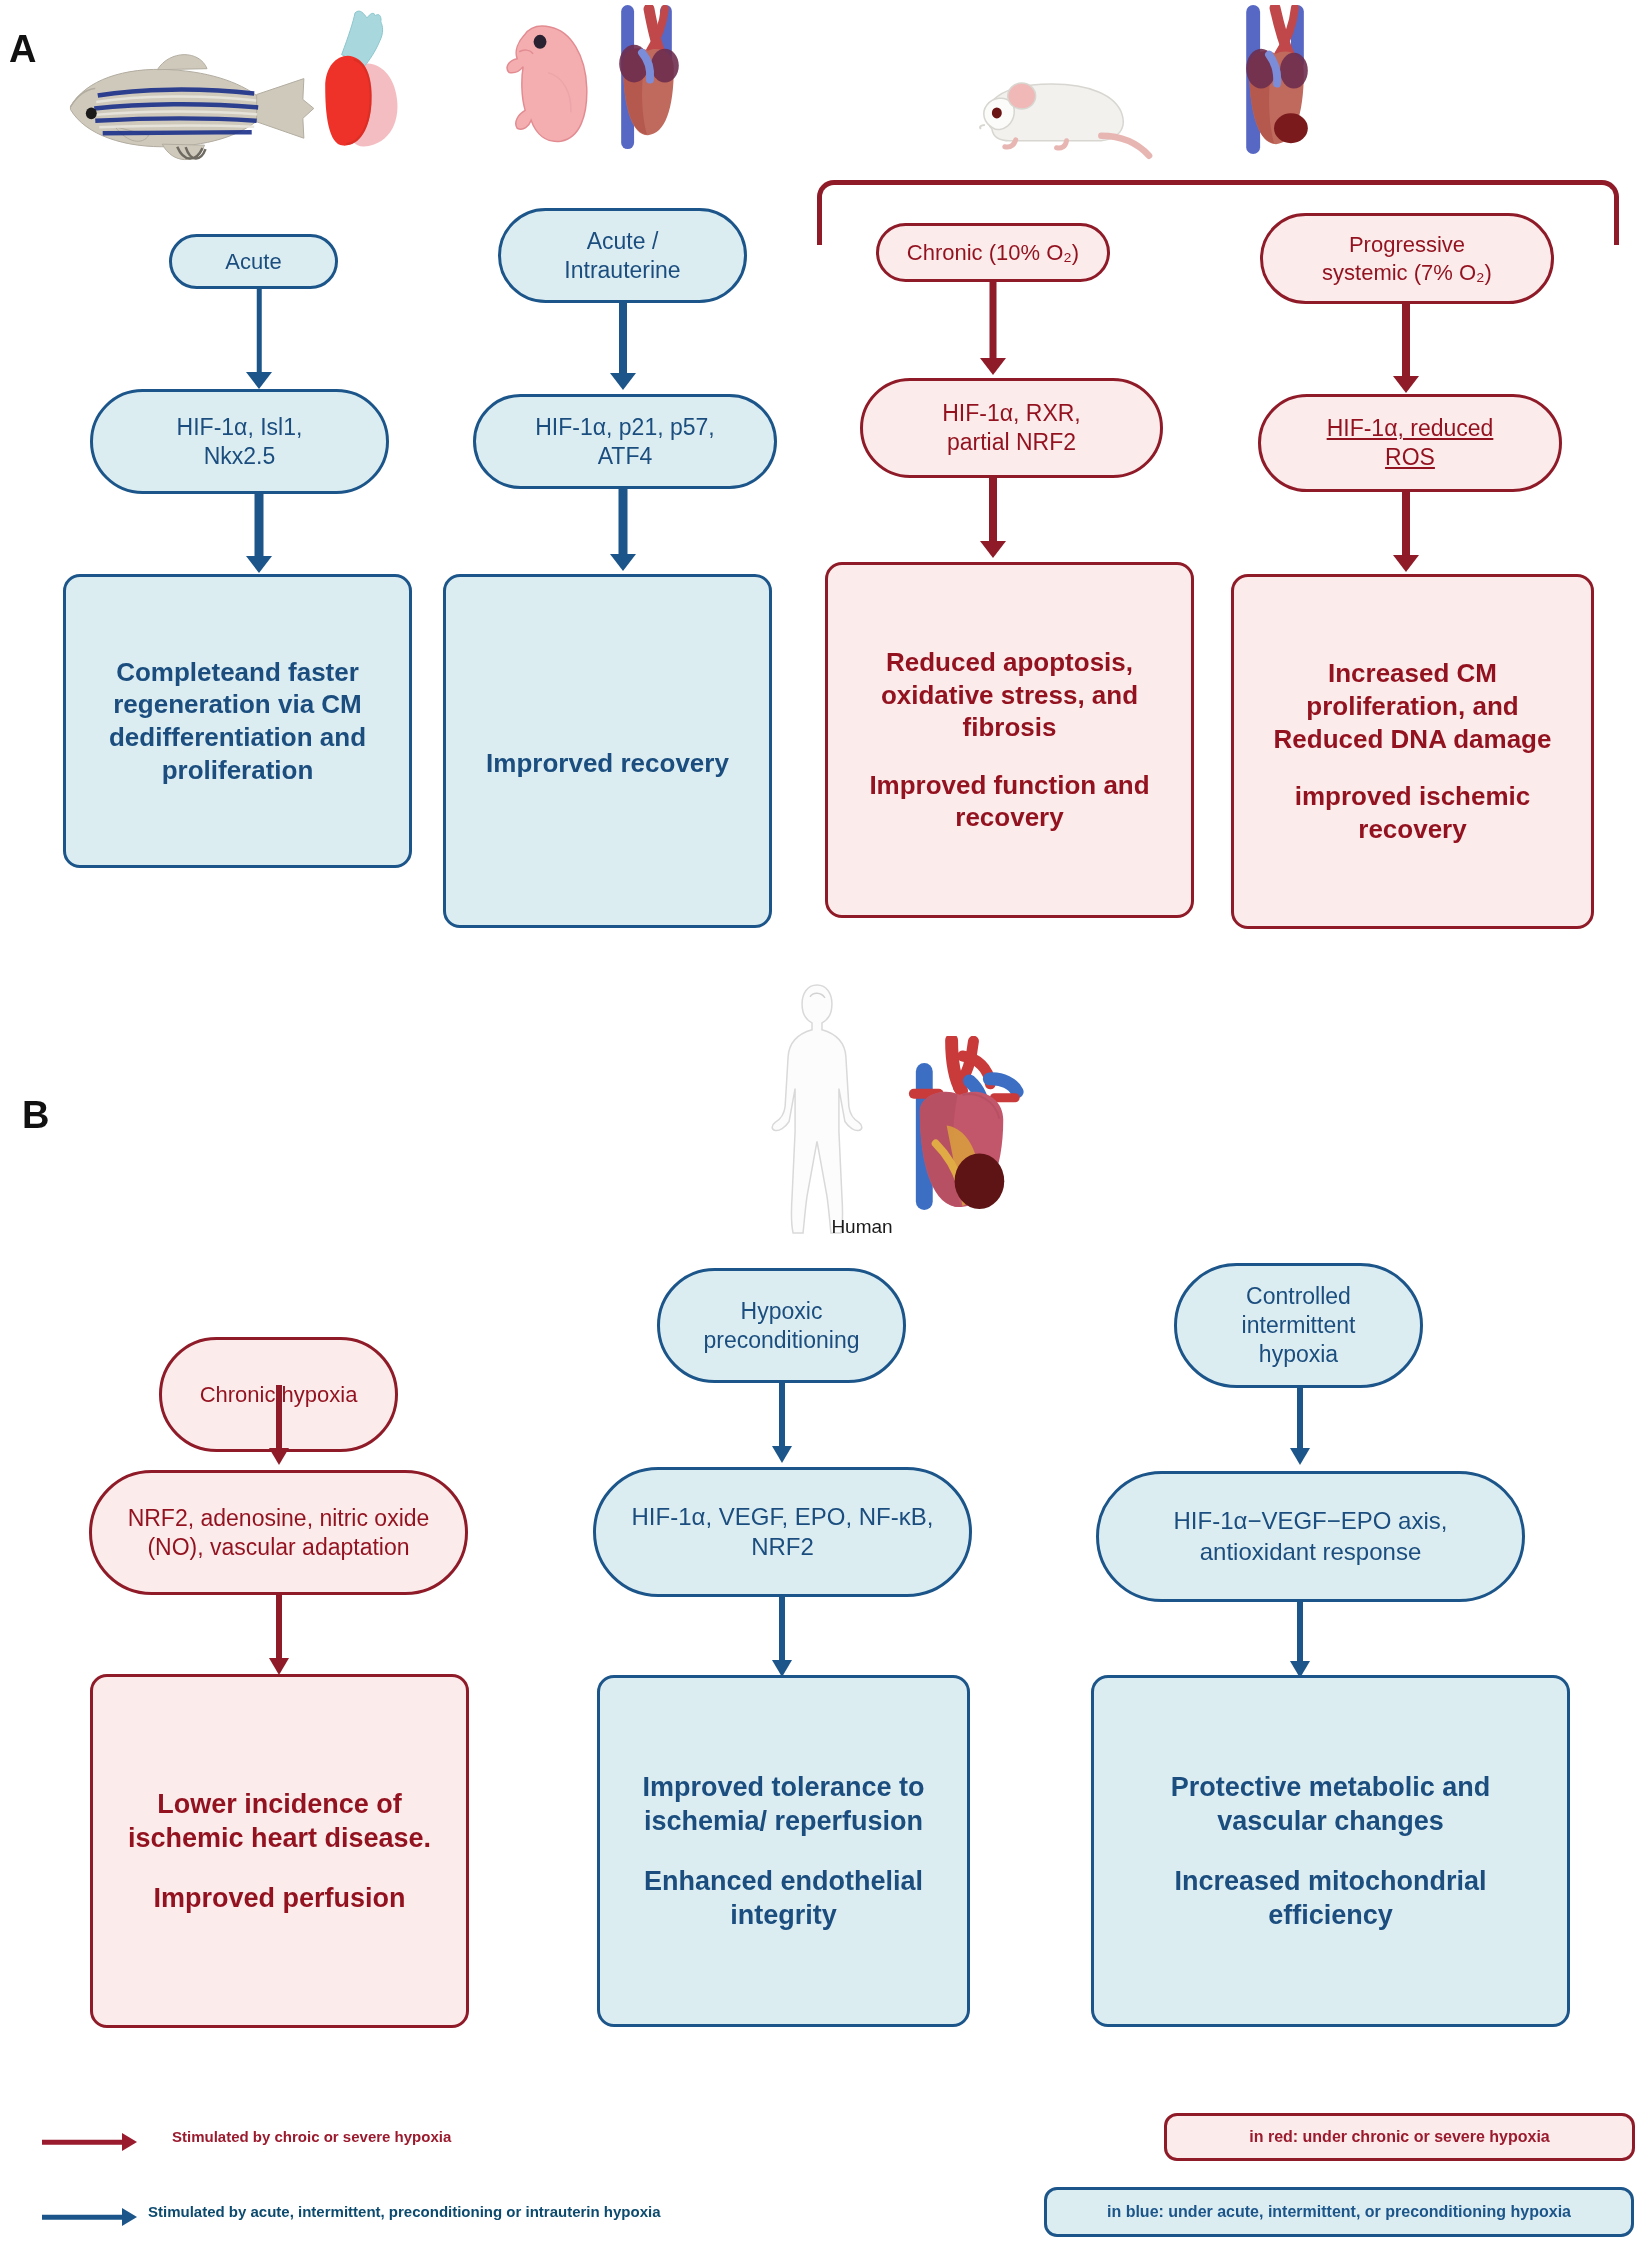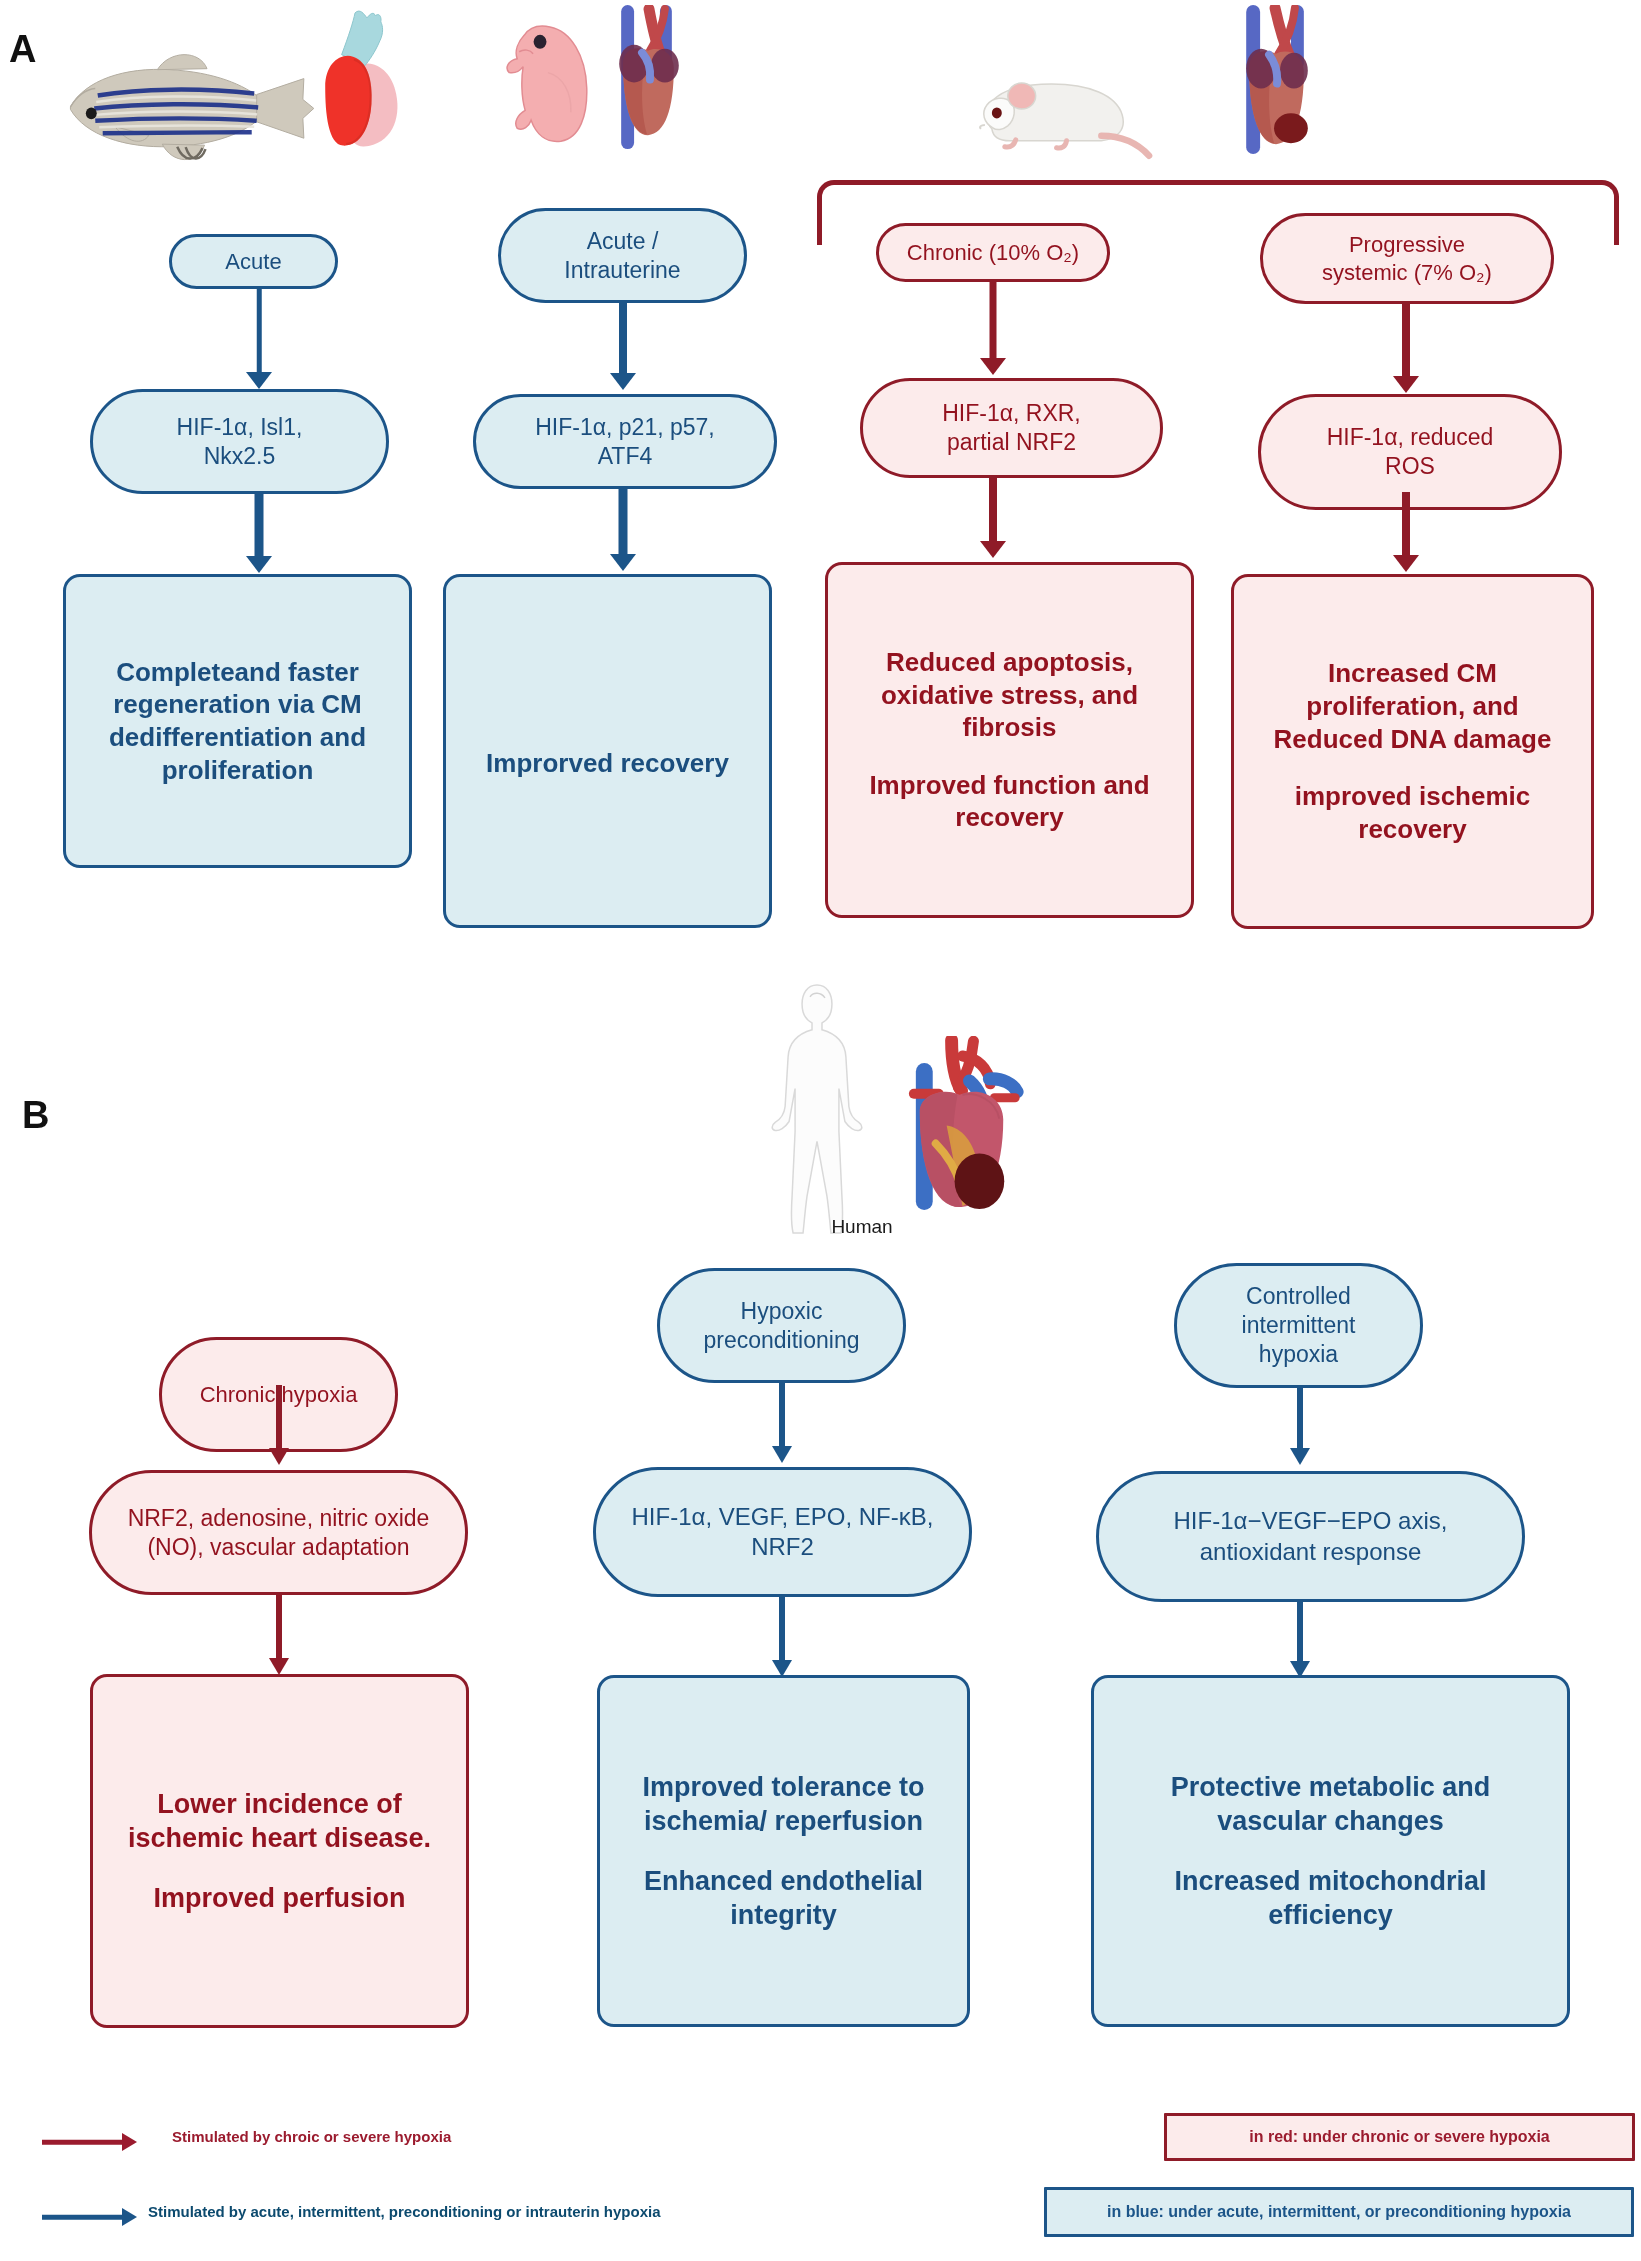--- a/index.html
+++ b/index.html
@@ -59,21 +59,21 @@
   .legend-arrow .ln{position:absolute;left:0;top:50%;transform:translateY(-50%);height:4.5px;}
   .legend-arrow .hd{position:absolute;right:0;top:50%;transform:translateY(-50%);
       width:0;height:0;border-top:9.5px solid transparent;border-bottom:9.5px solid transparent;}
   .lg-red .ln{background:#9B1B2E;} .lg-red .hd{border-left:15px solid #9B1B2E;}
   .lg-blue .ln{background:#1C5589;} .lg-blue .hd{border-left:15px solid #1C5589;}
   .legend-text{font-weight:bold;font-size:15px;line-height:1.38;}
   .lt-red{color:#9B1B2E;} .lt-blue{color:#0c4a6e;}
 
   .keybox{
     position:absolute;box-sizing:border-box;display:flex;align-items:center;justify-content:center;
-    border-radius:1px;font-weight:bold;font-size:16px;text-align:center;
+    border-radius:13px;font-weight:bold;font-size:16px;text-align:center;
   }
   .keybox.red{background:#FCEBEB;border:3px solid #8F1B28;color:#9B1B2E;}
   .keybox.blue{background:#DCEDF2;border:3px solid #1C5589;color:#1C5589;}
 </style>
 </head>
 <body>
 
 <div class="panel-letter" style="left:9px;top:30px;">A</div>
 
 <svg class="illu" style="left:55px;top:20px;" width="309" height="149" viewBox="0 0 620 300">
@@ -223,21 +223,21 @@
 </div>
 
 <div class="node pill red n-light" style="left:1260px;top:213px;width:294px;height:91px;font-size:22px;">
   <span style="white-space:pre-line;">Progressive
 systemic (7% O₂)</span>
 </div>
 <div class="arrow a-red" style="left:1391px;top:304px;width:30px;height:89px;">
   <div class="shaft" style="width:8px;height:72px;"></div>
     <div class="head"></div>
 </div>
-<div class="node pill red n-light" style="left:1258px;top:394px;width:304px;height:116px;font-size:23px;">
+<div class="node pill red n-light" style="left:1258px;top:394px;width:304px;height:98px;font-size:23px;text-decoration:underline;">
   <span style="white-space:pre-line;">HIF-1α, reduced
 ROS</span>
 </div>
 <div class="arrow a-red" style="left:1391px;top:492px;width:30px;height:80px;">
   <div class="shaft" style="width:8px;height:64px;"></div>
     <div class="head"></div>
 </div>
 <div class="node rect red n-bold" style="left:1231px;top:574px;width:363px;height:355px;font-size:26px;padding:0 20px;">
   <div>
     <p>Increased CM proliferation, and Reduced DNA damage</p>

